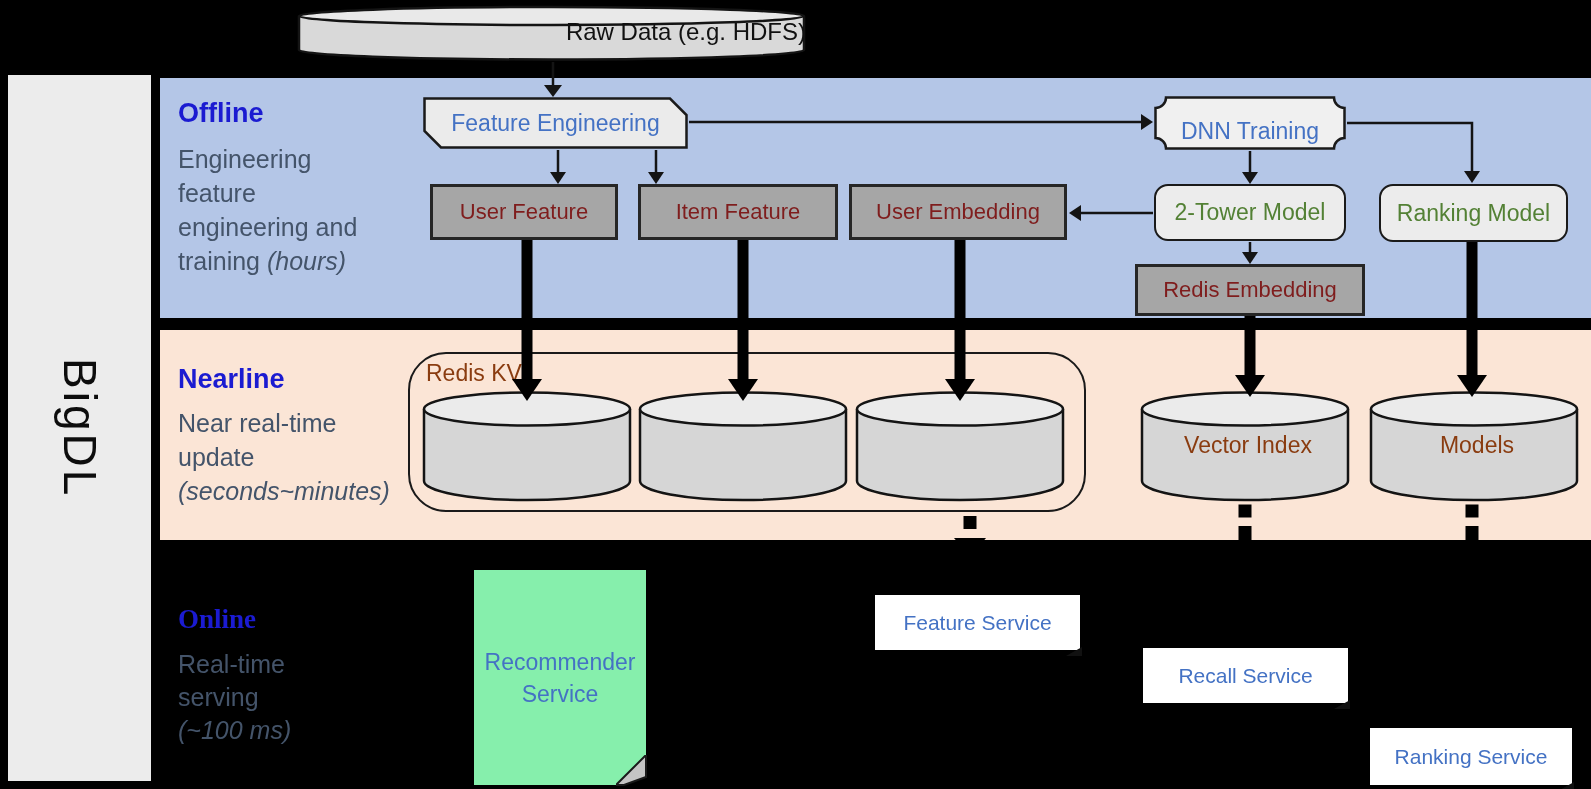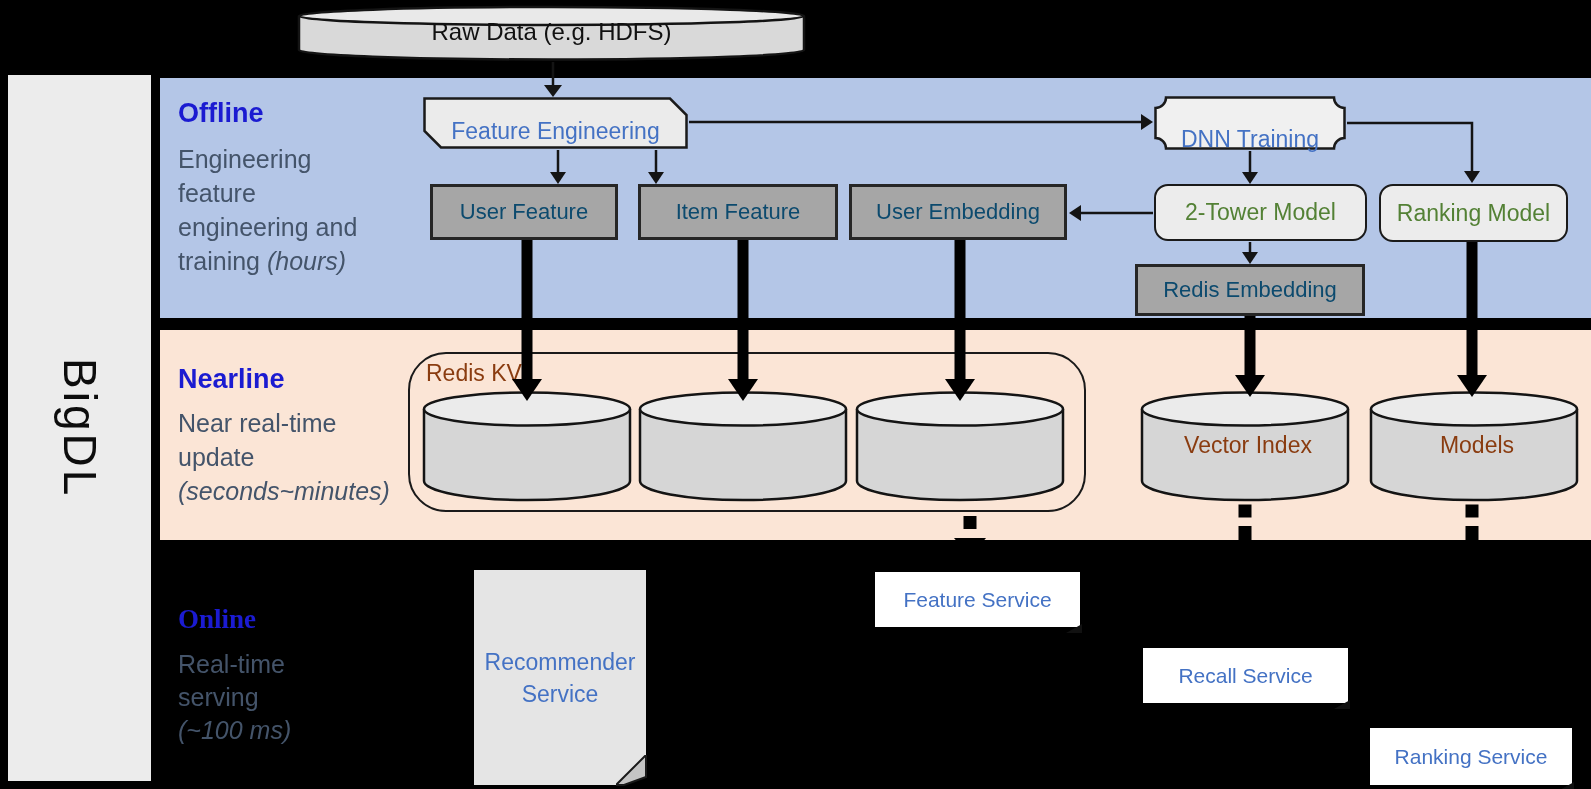--- a/index.html
+++ b/index.html
@@ -20,61 +20,61 @@
   .band-sub .it{font-style:italic;}
   #offline-title{left:178px;top:98px;}
   #offline-sub{left:178px;top:142px;}
   #nearline-title{left:178px;top:364px;}
   #nearline-sub{left:178px;top:406px;}
   #online-title{left:178px;top:604px;font-family:Liberation Serif, serif;}
   #online-sub{left:178px;top:648px;line-height:33px;}
 
   
   .node{z-index:4;display:flex;align-items:center;justify-content:center;text-align:center;box-sizing:border-box;}
-  .graybox{background:#a6a6a6;border:3px solid #262626;color:#0c4a6e;font-size:22px;}
+  .graybox{background:#a6a6a6;border:3px solid #262626;color:#7f1d1d;font-size:22px;}
   .roundbox{background:#ececec;border:2.5px solid #1a1a1a;border-radius:14px;color:#538135;font-size:23px;}
   #node-user-feature{left:430px;top:184px;width:188px;height:56px;}
   #node-item-feature{left:638px;top:184px;width:200px;height:56px;}
   #node-user-embedding{left:849px;top:184px;width:218px;height:56px;}
   #node-item-embedding{left:1135px;top:264px;width:230px;height:52px;}
-  #node-two-tower{left:1154px;top:184px;width:213px;height:57px;}
+  #node-two-tower{left:1154px;top:184px;width:192px;height:57px;}
   #node-ranking-model{left:1379px;top:184px;width:189px;height:58px;}
 
   
   .shapewrap{z-index:4;}
-  .shapewrap .lbl{position:absolute;left:0;top:8px;width:100%;height:100%;display:flex;
+  .shapewrap .lbl{position:absolute;left:0;top:0;width:100%;height:100%;display:flex;
                   align-items:center;justify-content:center;color:#4472c4;font-size:23px;}
   #node-feature-eng{left:423px;top:97px;width:265px;height:52px;}
   #node-dnn-training{left:1154px;top:96px;width:192px;height:70px;}
 
   
   #raw-data{left:297px;top:4px;width:509px;height:60px;z-index:4;}
-  #raw-data .lbl{position:absolute;left:0;top:14px;width:100%;text-align:center;color:#111;font-size:24px;}
+  #raw-data .lbl{position:absolute;left:0;top:14px;width:100%;text-align:right;color:#111;font-size:24px;}
 
   
   #redis-container{left:408px;top:352px;width:678px;height:160px;border:2.5px solid #1a1a1a;
                    border-radius:38px;z-index:2;box-sizing:border-box;}
   #redis-label{left:426px;top:360px;font-size:23px;color:#8a3c10;z-index:2;}
   .cyl{z-index:2;width:216px;height:113px;}
   #cyl-1{left:422px;top:390px;}
   #cyl-2{left:638px;top:390px;}
   #cyl-3{left:855px;top:390px;}
   #cyl-vector{left:1140px;top:390px;}
   #cyl-models{left:1369px;top:390px;}
   .cyl .lbl{position:absolute;left:0;top:42px;width:100%;text-align:center;color:#8a3c10;font-size:23px;}
 
   
   .service{background:#fff;color:#4472c4;font-size:21px;z-index:4;}
-  #svc-feature{left:875px;top:572px;width:205px;height:55px;}
+  #svc-feature{left:875px;top:595px;width:205px;height:55px;}
   #svc-recall{left:1143px;top:648px;width:205px;height:55px;}
   #svc-ranking{left:1370px;top:728px;width:202px;height:57px;}
   .curl{position:absolute;right:-2px;bottom:-7px;}
 
   
-  #doc-recommender{left:474px;top:570px;width:172px;height:215px;background:#e5e5e5;z-index:4;
+  #doc-recommender{left:474px;top:570px;width:172px;height:215px;background:#86efac;z-index:4;
     clip-path:polygon(0 0,100% 0,100% calc(100% - 30px),calc(100% - 30px) 100%,0 100%);
     display:flex;align-items:center;justify-content:center;text-align:center;
     color:#4472c4;font-size:23px;line-height:32px;padding:0 10px;box-sizing:border-box;}
   #doc-fold{left:616px;top:755px;z-index:5;}
 
   
   #wires{left:0;top:0;z-index:3;pointer-events:none;}
 </style>
 </head>
 <body>

